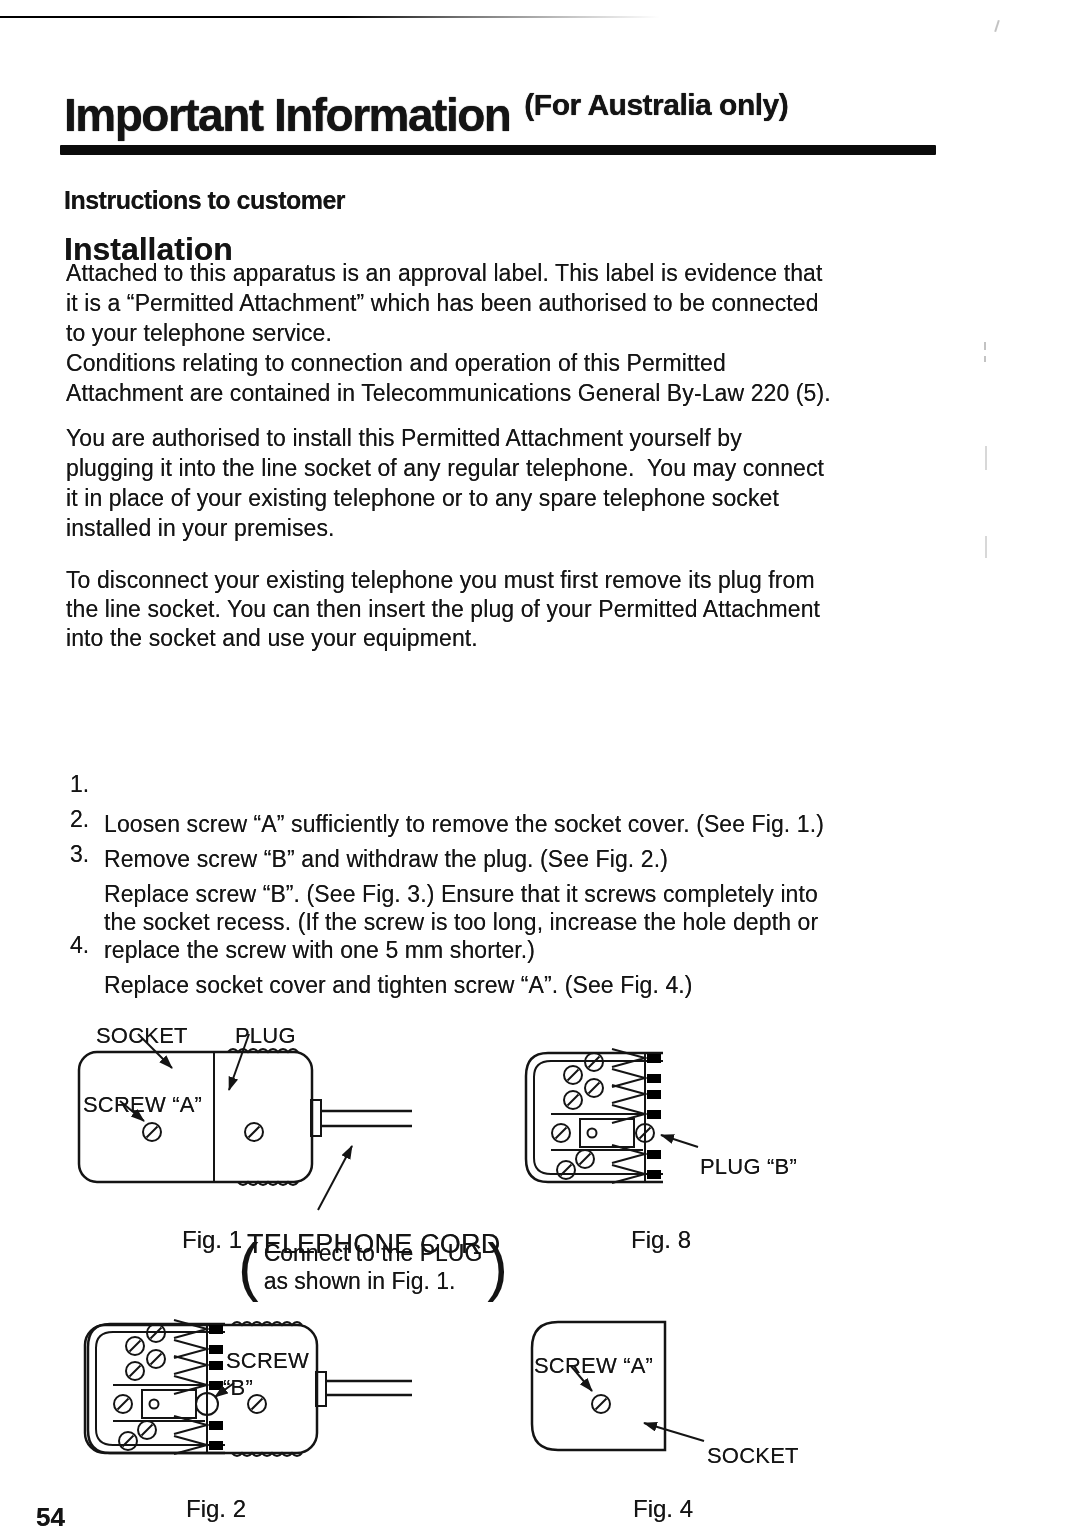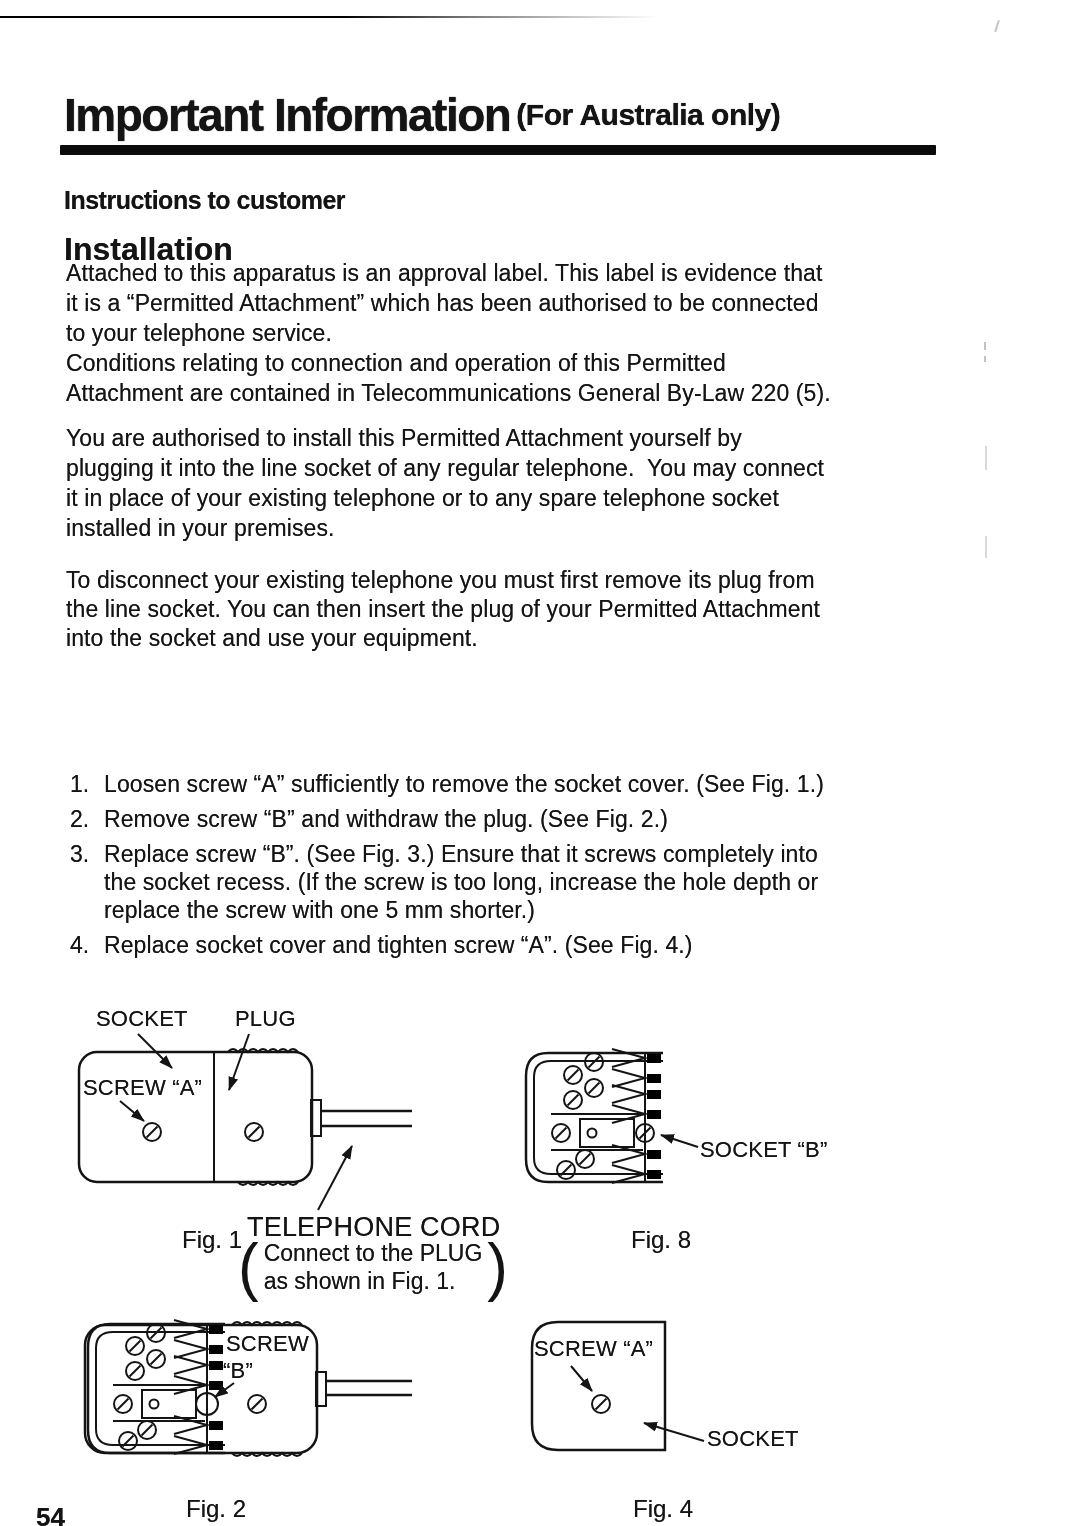--- a/index.html
+++ b/index.html
@@ -18,46 +18,46 @@
   }
   
   #scanline{
     left:0;top:16px;width:660px;height:2px;
     background:linear-gradient(to right,#000 0%,#000 52%,rgba(0,0,0,.55) 70%,rgba(0,0,0,.2) 88%,rgba(0,0,0,0) 100%);
   }
   .artifact{background:#a9a9a9;opacity:.7;}
   
   #title{
     left:64px;top:88px;
-    display:flex;align-items:center;gap:6px;white-space:nowrap;
+    display:flex;align-items:flex-start;gap:14px;white-space:nowrap;
   }
   #title .main{font-size:46px;font-weight:700;letter-spacing:-1.5px;text-shadow:0 0 1px #000;}
   #title .suffix{font-size:30px;font-weight:700;letter-spacing:-0.5px;text-shadow:0 0 .8px #000;}
   #rule{left:60px;top:145px;width:876px;height:10px;background:#0b0b0b;border-radius:1px;}
   #sectionHeading{left:64px;top:186px;font-size:25px;font-weight:700;letter-spacing:-0.5px;}
   #subHeading{left:64px;top:231px;font-size:32px;font-weight:700;}
   
   .para{
     left:66px;font-size:23px;line-height:30px;
     white-space:pre;letter-spacing:0.1px;
   }
   #p1{top:258px;line-height:30px;}
   #p2{top:423px;line-height:30px;}
   #p3{top:566px;line-height:29px;}
   #p4{top:681px;line-height:28px;}
   
   .step{left:70px;display:flex;align-items:flex-start;font-size:23px;line-height:28px;}
   .step .num{flex:0 0 34px;}
-  .step .stext{white-space:pre;letter-spacing:0.1px;}
+  .step .stext{white-space:pre;letter-spacing:0.1px;margin-top:40px;}
   #step1{top:770px;}
   #step2{top:805px;}
   #step3{top:840px;}
   #step4{top:931px;}
   
-  .figlabel{font-size:22px;letter-spacing:0.2px;white-space:nowrap;}
+  .figlabel{font-size:22px;letter-spacing:0.2px;white-space:nowrap;margin-top:17px;}
   .figcap{font-size:24px;white-space:nowrap;margin-top:36px;}
   #noteWrap{left:238px;top:1238px;display:flex;align-items:center;gap:5px;}
   .bigparen{font-size:62px;font-weight:400;line-height:58px;transform:scaleY(1.05);color:#141414;}
   .noteLines{font-size:23px;line-height:28px;white-space:pre;}
   #pageNum{left:36px;top:1502px;font-size:26px;font-weight:700;}
   svg{position:absolute;left:0;top:0;pointer-events:none;}
 </style>
 </head>
 <body>
 
@@ -205,21 +205,21 @@
   <div class="abs figcap txt" style="left:182px;top:1190px;">Fig. 1</div>
   <div class="abs figlabel txt" style="left:247px;top:1212px;font-size:27px;">TELEPHONE CORD</div>
 
   <div id="noteWrap" class="abs">
     <span class="bigparen">(</span>
     <span class="noteLines txt">Connect to the PLUG
 as shown in Fig. 1.</span>
     <span class="bigparen">)</span>
   </div>
 
-  <div class="abs figlabel txt" style="left:700px;top:1137px;">SOCKET “B”</div>
+  <div class="abs figlabel txt" style="left:700px;top:1137px;">PLUG “B”</div>
   <div class="abs figcap txt" style="left:631px;top:1190px;">Fig. 8</div>
 
   <div class="abs figlabel txt" style="left:226px;top:1331px;">SCREW</div>
   <div class="abs figlabel txt" style="left:223px;top:1358px;">“B”</div>
   <div class="abs figcap txt" style="left:186px;top:1459px;">Fig. 2</div>
 
   <div class="abs figlabel txt" style="left:534px;top:1336px;">SCREW “A”</div>
   <div class="abs figlabel txt" style="left:707px;top:1426px;">SOCKET</div>
   <div class="abs figcap txt" style="left:633px;top:1459px;">Fig. 4</div>
 

